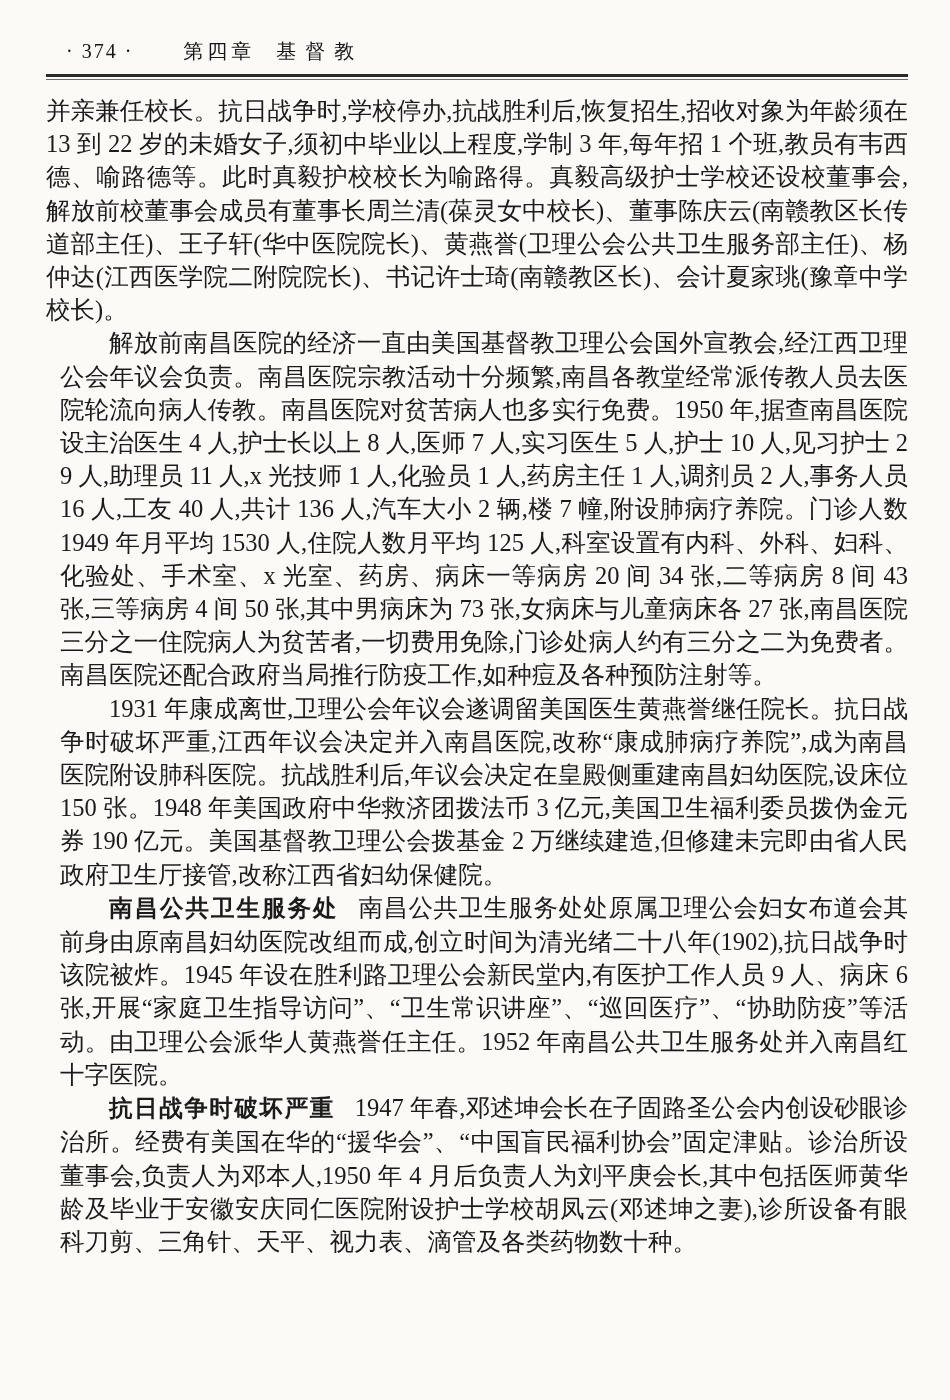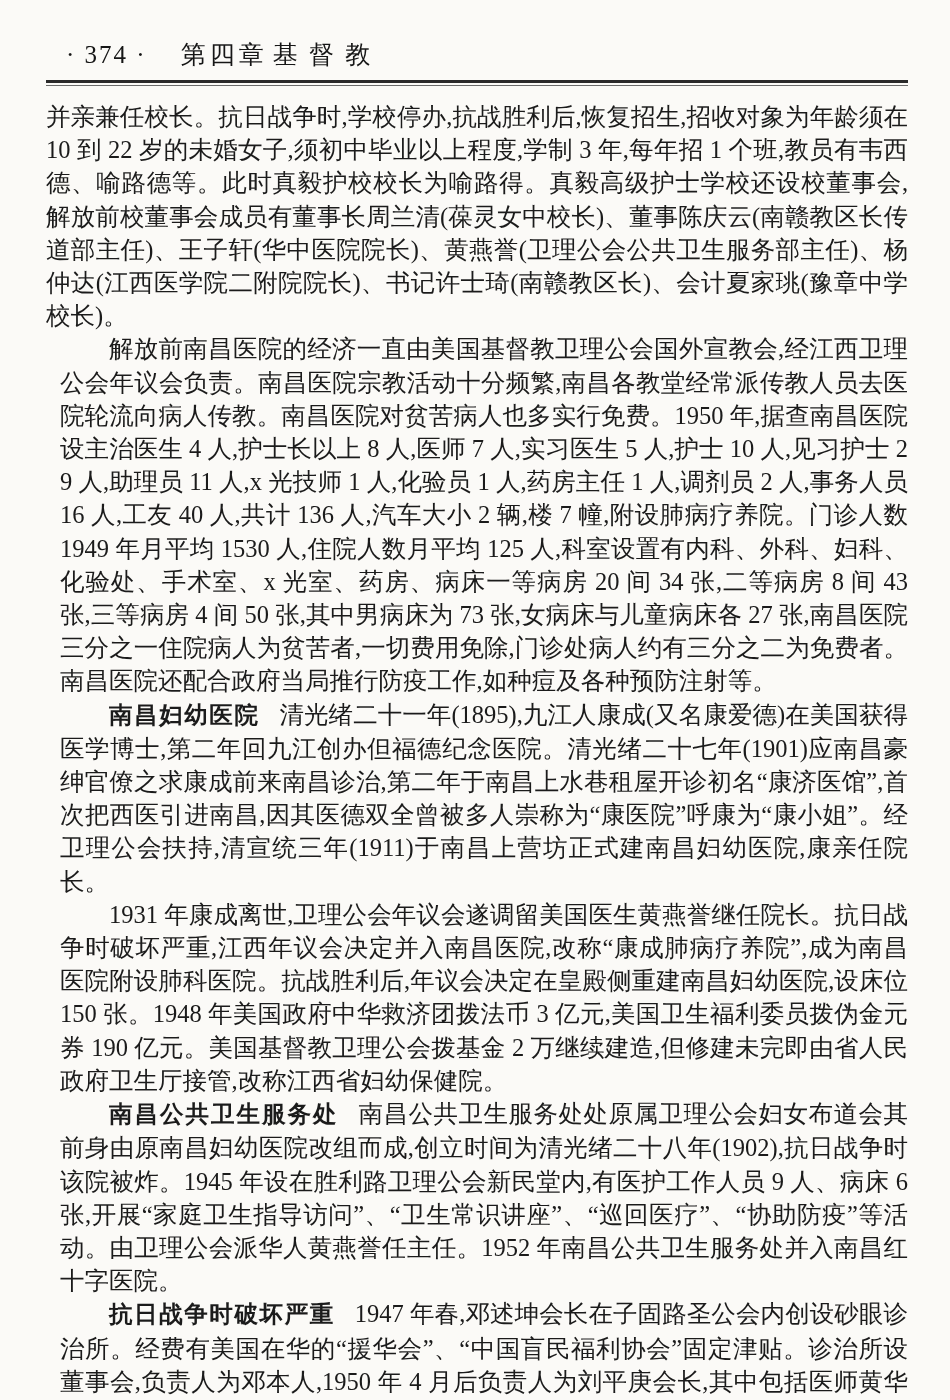--- a/index.html
+++ b/index.html
@@ -15,23 +15,24 @@
     background: #fbfaf7;
     color: #1e1e1e;
     font-family: "Liberation Serif", "DejaVu Serif", serif;
     overflow: hidden;
     box-sizing: border-box;
     padding: 38px 42px 0 46px;
   }
   .page-header {
     display: flex;
     align-items: baseline;
-    font-size: 25px;
+    font-size: 20px;
     padding-left: 20px;
     color: #161616;
+    gap: 16px;
   }
   .page-number {
     letter-spacing: 2px;
     margin-right: 34px;
     white-space: nowrap;
   }
   .chapter-label {
     letter-spacing: 4px;
     margin-right: 5px;
   }
@@ -80,26 +81,25 @@
   <div class="page-header">
     <span class="page-number">· 374 ·</span>
     <span class="chapter-label">第四章</span>
     <span class="chapter-name">基督教</span>
   </div>
 
   <div class="header-rule"></div>
 
   <div class="page-body">
 
-    <p class="para"><span>并亲兼任校长。抗日战争时,学校停办,抗战胜利后,恢复招生,招收对象为年龄须在 10 到 22 岁的未婚女子,须初中毕业以上程度,学制 3 年,每年招 1 个班,教员有韦西德、喻路德等。此时真毅护校校长为喻路得。真毅高级护士学校还设校董事会,解放前校董事会成员有董事长周兰清(葆灵女中校长)、董事陈庆云(南赣教区长传道部主任)、王子轩(华中医院院长)、黄燕誉(卫理公会公共卫生服务部主任)、杨仲达(江西医学院二附院院长)、书记许士琦(南赣教区长)、会计夏家珧(豫章中学校长)。</span></p>
+    <p class="para"><span>并亲兼任校长。抗日战争时,学校停办,抗战胜利后,恢复招生,招收对象为年龄须在 13 到 22 岁的未婚女子,须初中毕业以上程度,学制 3 年,每年招 1 个班,教员有韦西德、喻路德等。此时真毅护校校长为喻路得。真毅高级护士学校还设校董事会,解放前校董事会成员有董事长周兰清(葆灵女中校长)、董事陈庆云(南赣教区长传道部主任)、王子轩(华中医院院长)、黄燕誉(卫理公会公共卫生服务部主任)、杨仲达(江西医学院二附院院长)、书记许士琦(南赣教区长)、会计夏家珧(豫章中学校长)。</span></p>
 
     <p class="para indent"><span>解放前南昌医院的经济一直由美国基督教卫理公会国外宣教会,经江西卫理公会年议会负责。南昌医院宗教活动十分频繁,南昌各教堂经常派传教人员去医院轮流向病人传教。南昌医院对贫苦病人也多实行免费。1950 年,据查南昌医院设主治医生 4 人,护士长以上 8 人,医师 7 人,实习医生 5 人,护士 10 人,见习护士 29 人,助理员 11 人,x 光技师 1 人,化验员 1 人,药房主任 1 人,调剂员 2 人,事务人员 16 人,工友 40 人,共计 136 人,汽车大小 2 辆,楼 7 幢,附设肺病疗养院。门诊人数 1949 年月平均 1530 人,住院人数月平均 125 人,科室设置有内科、外科、妇科、化验处、手术室、x 光室、药房、病床一等病房 20 间 34 张,二等病房 8 间 43 张,三等病房 4 间 50 张,其中男病床为 73 张,女病床与儿童病床各 27 张,南昌医院三分之一住院病人为贫苦者,一切费用免除,门诊处病人约有三分之二为免费者。南昌医院还配合政府当局推行防疫工作,如种痘及各种预防注射等。</span></p>
 
 
-    <p class="para indent"><span class="lead">南昌妇幼医院</span><span>清光绪二十一年(1895),九江人康成(又名康爱德)在美国获得医学博士,第二年回九江创办但福德纪念医院。清光绪二十七年(1901)应南昌豪绅官僚之求康成前来南昌诊治,第二年于南昌上水巷租屋开诊初名“康济医馆”,首次把西医引进南昌,因其医德双全曾被多人崇称为“康医院”呼康为“康小姐”。经卫理公会扶持,清宣统三年(1911)于南昌上营坊正式建南昌妇幼医院,康亲任院长。</span></p>
 
     <p class="para indent"><span>1931 年康成离世,卫理公会年议会遂调留美国医生黄燕誉继任院长。抗日战争时破坏严重,江西年议会决定并入南昌医院,改称“康成肺病疗养院”,成为南昌医院附设肺科医院。抗战胜利后,年议会决定在皇殿侧重建南昌妇幼医院,设床位 150 张。1948 年美国政府中华救济团拨法币 3 亿元,美国卫生福利委员拨伪金元券 190 亿元。美国基督教卫理公会拨基金 2 万继续建造,但修建未完即由省人民政府卫生厅接管,改称江西省妇幼保健院。</span></p>
 
     <p class="para indent"><span class="lead">南昌公共卫生服务处</span><span>南昌公共卫生服务处处原属卫理公会妇女布道会其前身由原南昌妇幼医院改组而成,创立时间为清光绪二十八年(1902),抗日战争时该院被炸。1945 年设在胜利路卫理公会新民堂内,有医护工作人员 9 人、病床 6 张,开展“家庭卫生指导访问”、“卫生常识讲座”、“巡回医疗”、“协助防疫”等活动。由卫理公会派华人黄燕誉任主任。1952 年南昌公共卫生服务处并入南昌红十字医院。</span></p>
 
     <p class="para indent"><span class="lead">抗日战争时破坏严重</span><span>1947 年春,邓述坤会长在子固路圣公会内创设砂眼诊治所。经费有美国在华的“援华会”、“中国盲民福利协会”固定津贴。诊治所设董事会,负责人为邓本人,1950 年 4 月后负责人为刘平庚会长,其中包括医师黄华龄及毕业于安徽安庆同仁医院附设护士学校胡凤云(邓述坤之妻),诊所设备有眼科刀剪、三角针、天平、视力表、滴管及各类药物数十种。</span></p>
 
   </div>
 </div>
 

